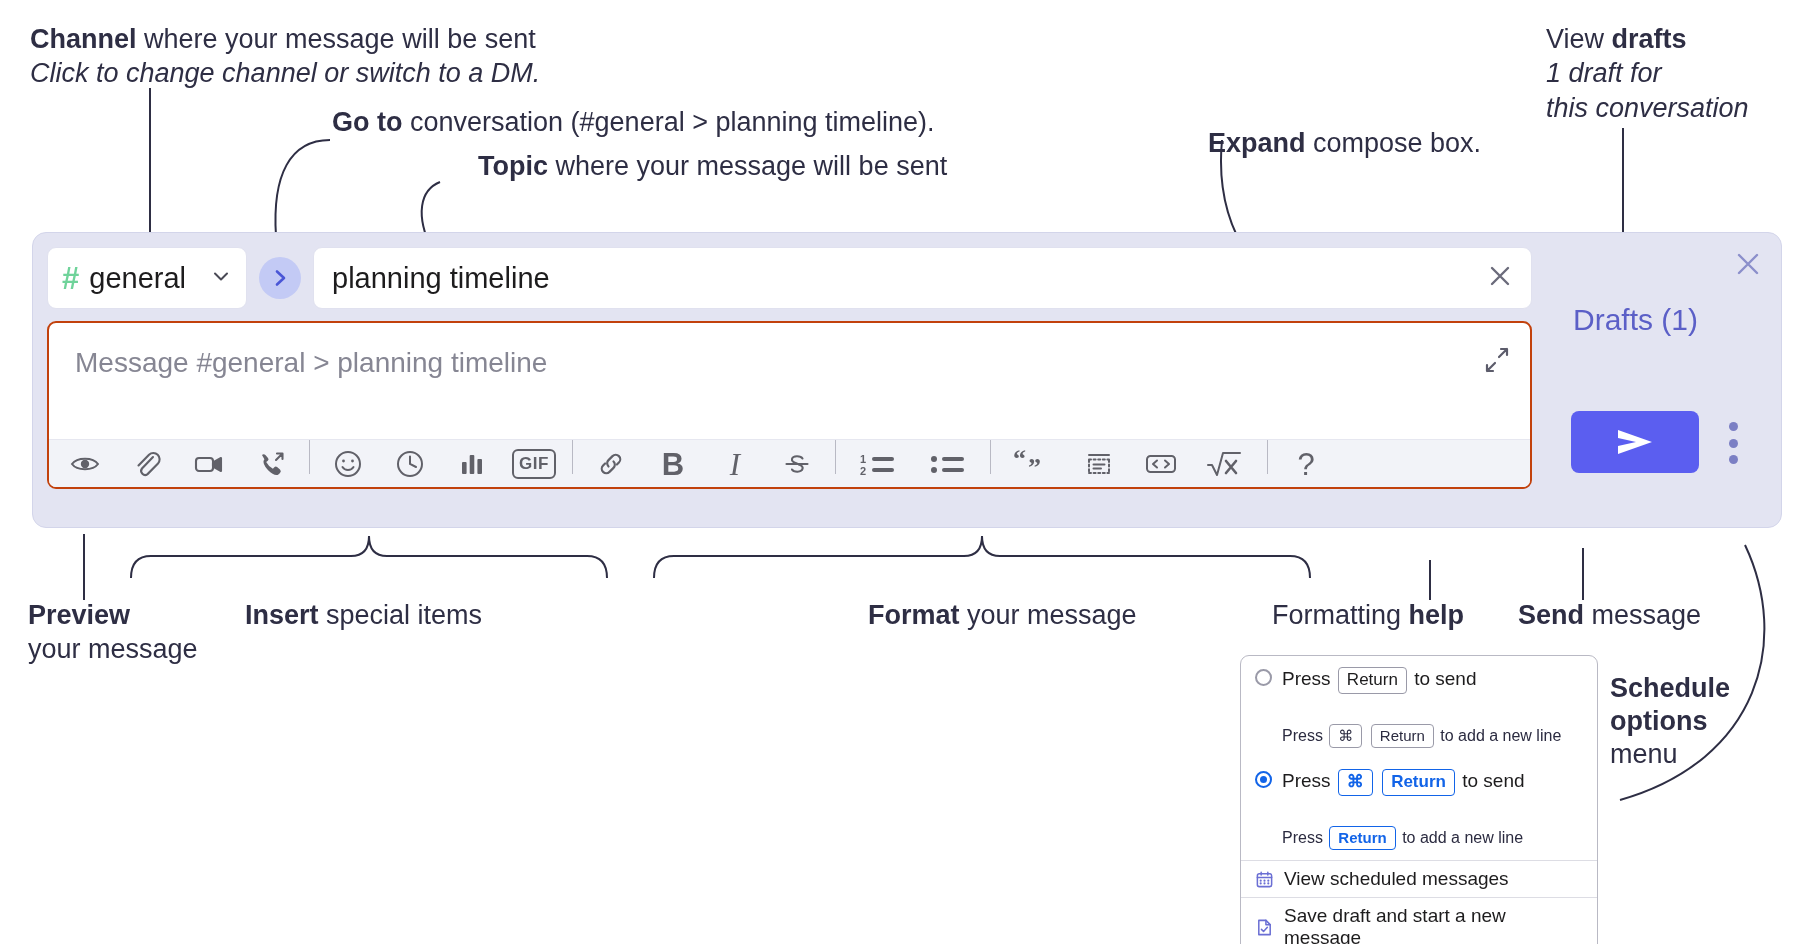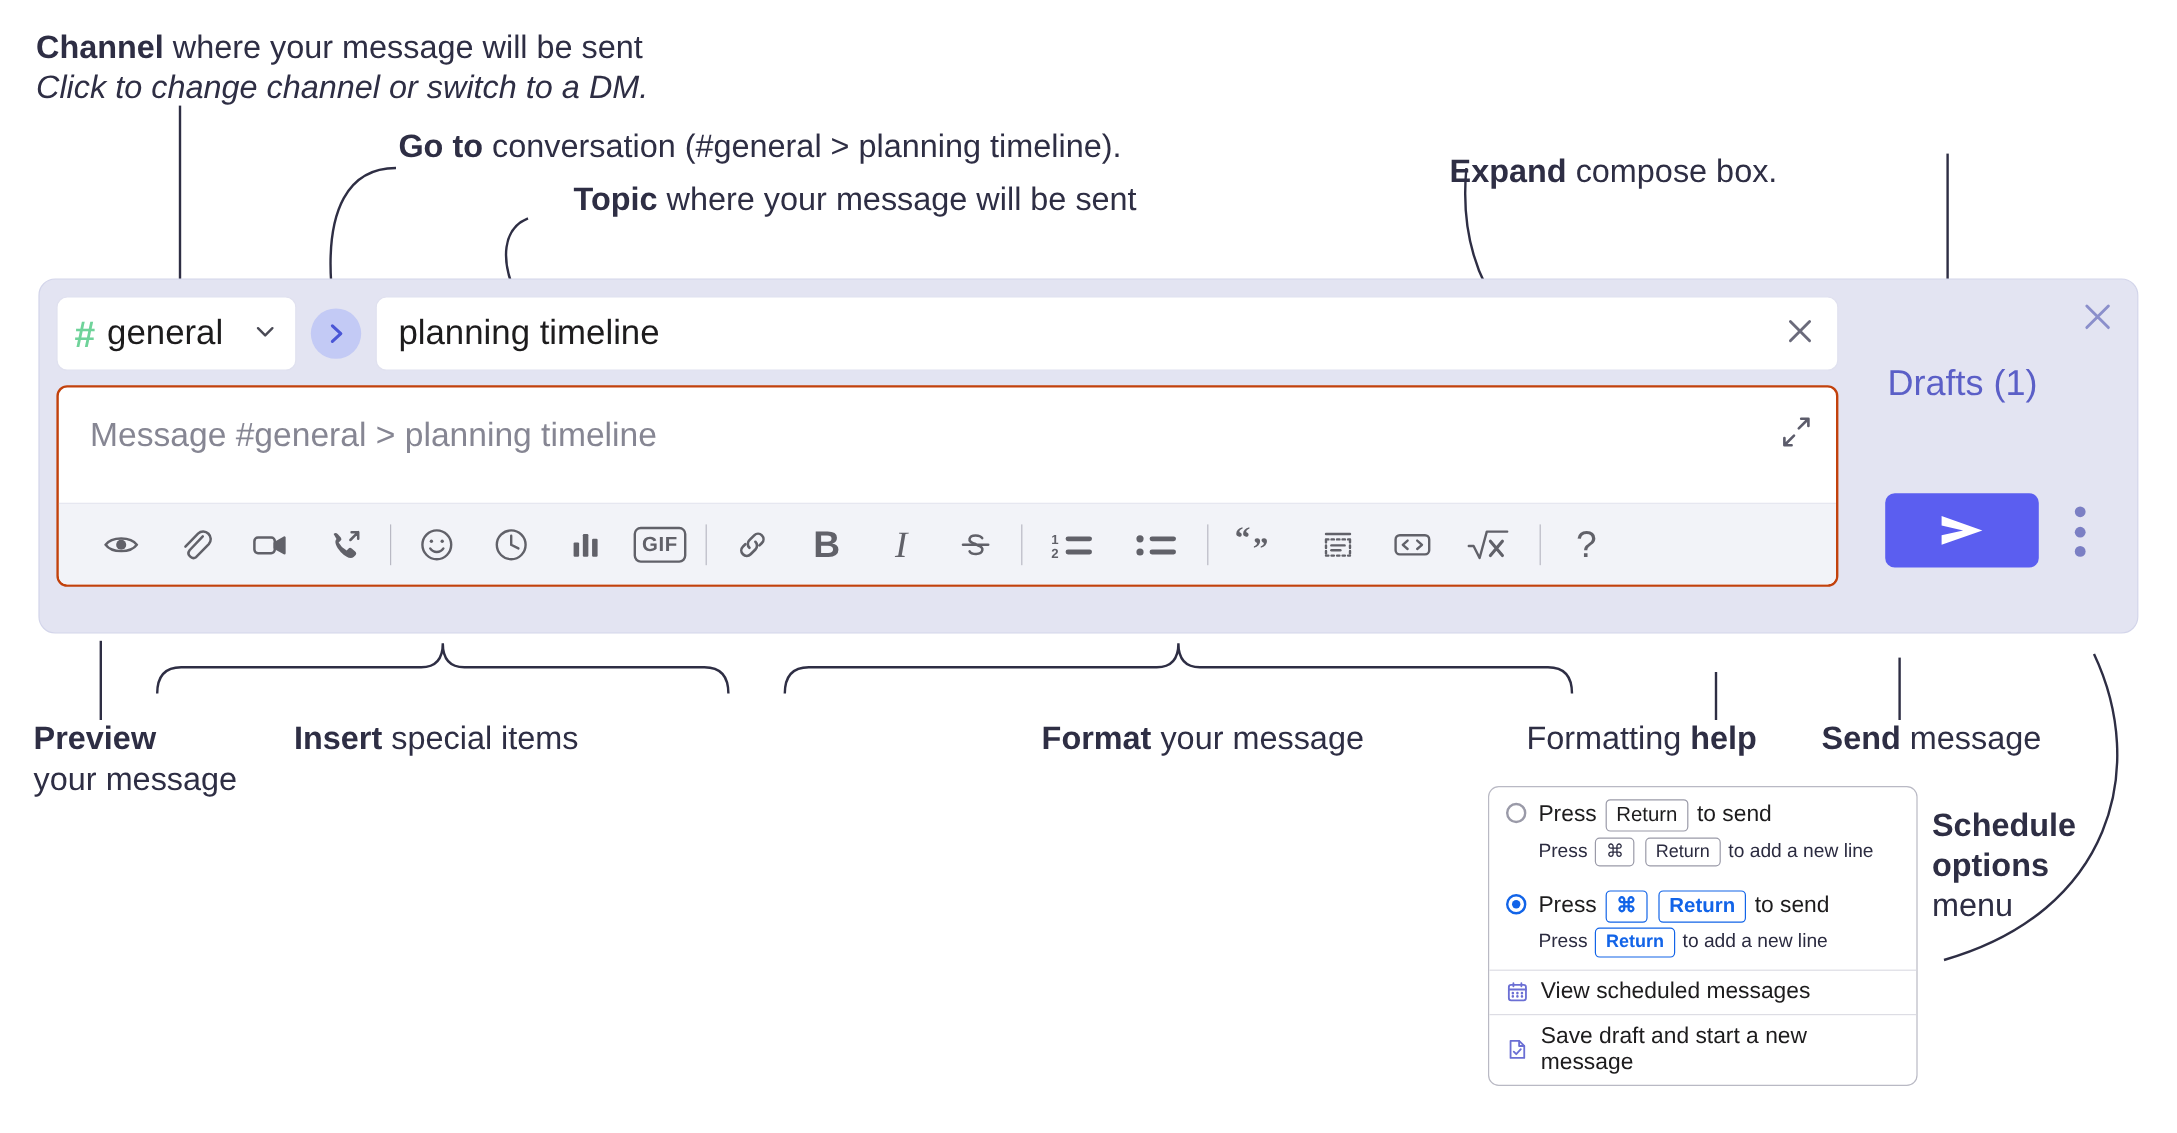--- a/index.html
+++ b/index.html
@@ -104,25 +104,25 @@
   #message-placeholder {
     position: absolute; left: 26px; top: 24px;
     font-size: 28px; color: #868693;
   }
   #expand-btn {
     position: absolute; right: 18px; top: 22px;
     color: #5c5c6b; cursor: pointer;
   }
   #toolbar {
     position: absolute; left: 0; right: 0; bottom: 0;
-    height: 68px;
+    height: 48px;
     background: #f2f3f8;
     border-top: 1px solid #e6e7f0;
-    display: flex; align-items: center;
-    padding: 0 28px;
+    display: flex; 
+    padding: 0 12px;
     color: #616169;
   }
   .tb-item {
     width: 48px; height: 48px;
     display: flex; align-items: center; justify-content: center;
     cursor: pointer;
     flex: none;
   }
   .tb-gap { width: 14px; flex: none; }
   .tb-sep {
@@ -204,20 +204,21 @@
     padding: 1px 8px; margin: 0 2px;
     font-size: 17px; line-height: 1.35;
     background: #fff;
   }
   .kb.blue { border-color: #1264e8; color: #1264e8; font-weight: 700; }
   .mi-main { font-size: 19px; line-height: 1.5; }
   .mi-sub {
     font-size: 16px; color: #2b2b40;
     padding: 4px 14px 10px 41px;
     line-height: 1.5;
+    margin-top: 26px;
   }
   .mi-sub .kb { font-size: 15px; }
   .menu-div { height: 1px; background: #dddde4; }
   .menu-item {
     display: flex; align-items: center; gap: 10px;
     padding: 7px 14px;
     cursor: pointer;
     font-size: 19px;
   }
   .menu-item .mic { color: #6b6fd4; flex: none; display: flex; }
@@ -273,20 +274,25 @@
   </div>
 
   <div class="anno" style="left:478px; top:149px;">
     <b>Topic</b><span> where your message will be sent</span>
   </div>
 
   <div class="anno" style="left:1208px; top:126px;">
     <b>Expand</b><span> compose box.</span>
   </div>
 
+  <div class="anno" style="left:1546px; top:22px;">
+    <div><span>View </span><b>drafts</b></div>
+    <div class="ital">1 draft for</div>
+    <div class="ital">this conversation</div>
+  </div>
 
   <div class="anno" style="left:245px; top:598px;">
     <b>Insert</b><span> special items</span>
   </div>
 
   <div class="anno" style="left:28px; top:598px;">
     <div><b>Preview</b></div>
     <div>your message</div>
   </div>
 

